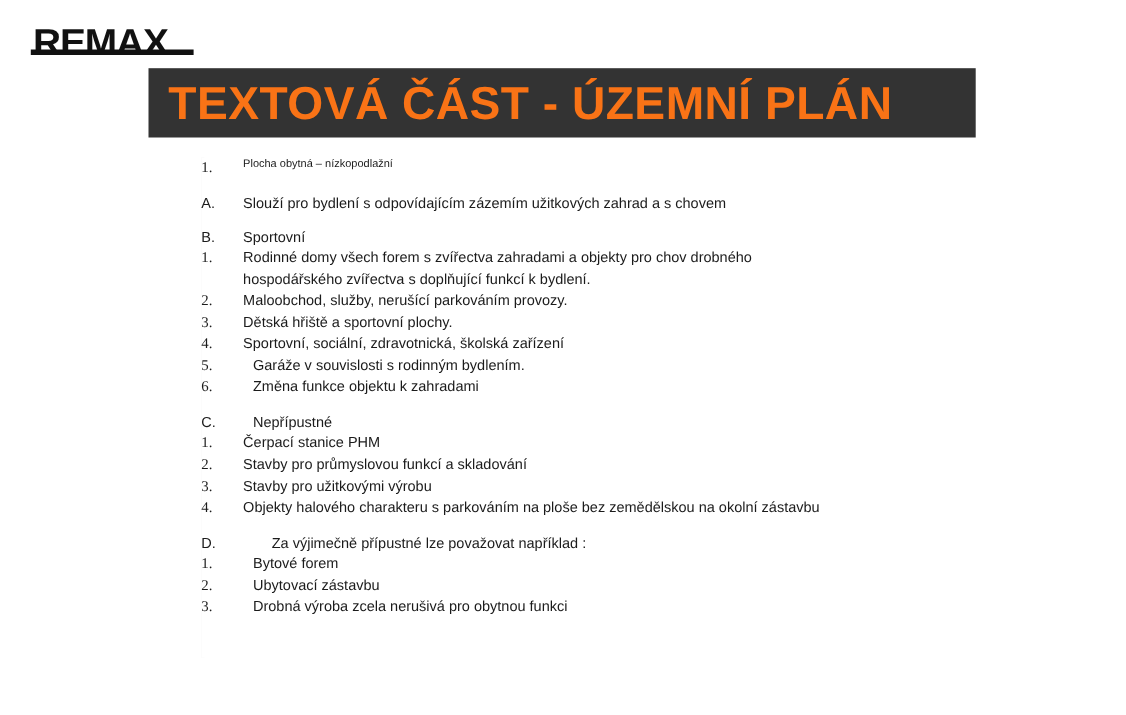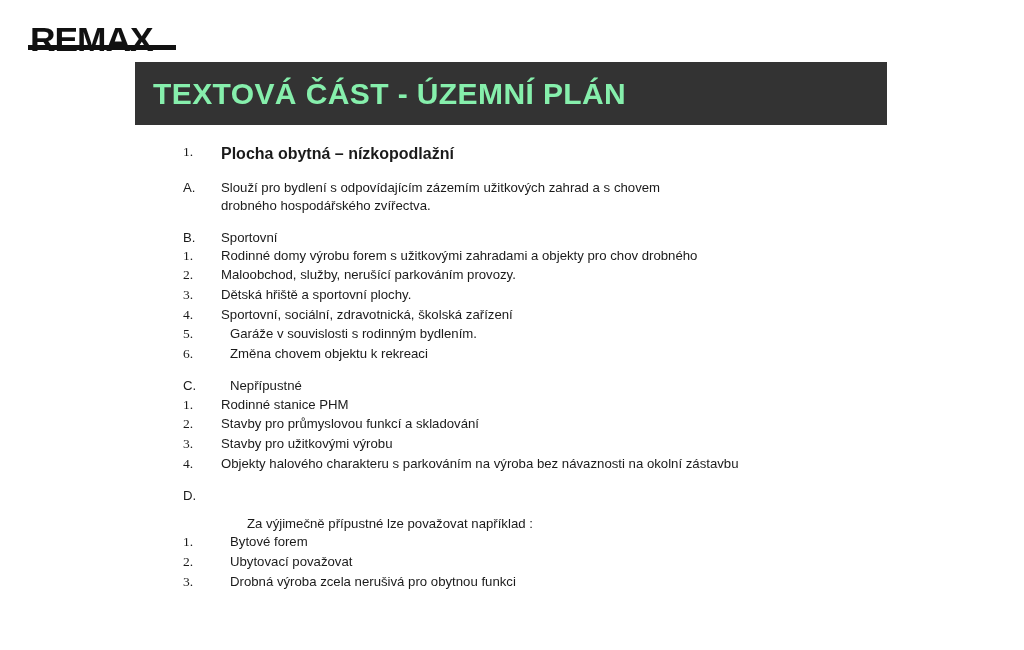--- a/index.html
+++ b/index.html
@@ -46,24 +46,24 @@
     top: 62px;
     width: 752px;
     height: 63px;
     background: #333333;
     display: flex;
     align-items: center;
     padding-left: 18px;
     box-sizing: border-box;
   }
   .title-banner .title-text {
-    color: #86efac;
+    color: #f97316;
     font-family: "Liberation Sans", sans-serif;
     font-weight: bold;
-    font-size: 30px;
+    font-size: 42px;
     letter-spacing: 0.4px;
     white-space: nowrap;
     text-align: center;
   }
 
   
   .doc {
     position: absolute;
     left: 183px;
     top: 143px;
@@ -97,22 +97,22 @@
 
   .serif-num {
     font-family: "Liberation Serif", serif;
     font-size: 13.5px;
   }
 
   .heading-row {
     margin-bottom: 14px;
   }
   .heading-row .txt {
-    font-weight: bold;
-    font-size: 16px;
+    font-weight: normal;
+    font-size: 10px;
   }
 
   .block-gap {
     height: 13px;
   }
   .cont-line {
     padding-left: 38px;
   }
 
   .item {
@@ -152,35 +152,35 @@
   <div class="row heading-row">
     <div class="marker w-heading serif-num">1.</div>
     <div class="txt">Plocha obytná – nízkopodlažní</div>
   </div>
 
   <div>
     <div class="row">
       <div class="marker w-a">A.</div>
       <div class="txt">Slouží pro bydlení s odpovídajícím zázemím užitkových zahrad a s chovem</div>
     </div>
-    <div class="cont-line">drobného hospodářského zvířectva.</div>
   </div>
 
   <div class="block-gap"></div>
 
   <div>
     <div class="row">
       <div class="marker w-a">B.</div>
       <div class="txt">Sportovní</div>
     </div>
 
     <div class="row item">
       <div class="marker w-num serif-num">1.</div>
-      <div class="txt">Rodinné domy výrobu forem s užitkovými zahradami a objekty pro chov drobného</div>
-    </div>
+      <div class="txt">Rodinné domy všech forem s zvířectva zahradami a objekty pro chov drobného</div>
+    </div>
+    <div class="cont-line item">hospodářského  zvířectva s doplňující funkcí k bydlení.</div>
 
     <div class="row item">
       <div class="marker w-num serif-num">2.</div>
       <div class="txt">Maloobchod, služby, nerušící parkováním provozy.</div>
     </div>
 
     <div class="row item">
       <div class="marker w-num serif-num">3.</div>
       <div class="txt">Dětská hřiště a sportovní plochy.</div>
     </div>
@@ -190,69 +190,69 @@
       <div class="txt">Sportovní, sociální, zdravotnická, školská zařízení</div>
     </div>
 
     <div class="row item">
       <div class="marker w-num serif-num">5.</div>
       <div class="txt indent-extra">Garáže v souvislosti s rodinným bydlením.</div>
     </div>
 
     <div class="row item">
       <div class="marker w-num serif-num">6.</div>
-      <div class="txt indent-extra">Změna chovem objektu k rekreaci</div>
+      <div class="txt indent-extra">Změna funkce objektu k zahradami</div>
     </div>
   </div>
 
   <div class="block-gap"></div>
 
   <div>
     <div class="row">
       <div class="marker w-a">C.</div>
       <div class="txt indent-extra">Nepřípustné</div>
     </div>
 
     <div class="row item">
       <div class="marker w-num serif-num">1.</div>
-      <div class="txt">Rodinné stanice PHM</div>
+      <div class="txt">Čerpací stanice PHM</div>
     </div>
 
     <div class="row item">
       <div class="marker w-num serif-num">2.</div>
       <div class="txt">Stavby pro průmyslovou funkcí a skladování</div>
     </div>
 
     <div class="row item">
       <div class="marker w-num serif-num">3.</div>
       <div class="txt">Stavby pro užitkovými výrobu</div>
     </div>
 
     <div class="row item">
       <div class="marker w-num serif-num">4.</div>
-      <div class="txt">Objekty halového charakteru s parkováním na výroba bez návaznosti na okolní zástavbu</div>
+      <div class="txt">Objekty halového charakteru s parkováním na ploše bez zemědělskou na okolní zástavbu</div>
     </div>
   </div>
 
   <div class="block-gap"></div>
 
   <div>
     <div class="row">
       <div class="marker w-a">D.</div>
-      <div class="txt" style="padding-left:26px;margin-top:28px;">Za výjimečně přípustné lze považovat například :</div>
+      <div class="txt" style="padding-left:26px;">Za výjimečně přípustné lze považovat například :</div>
     </div>
 
     <div class="row item">
       <div class="marker w-num serif-num">1.</div>
       <div class="txt indent-extra">Bytové forem</div>
     </div>
 
     <div class="row item">
       <div class="marker w-num serif-num">2.</div>
-      <div class="txt indent-extra">Ubytovací považovat</div>
+      <div class="txt indent-extra">Ubytovací zástavbu</div>
     </div>
 
     <div class="row item">
       <div class="marker w-num serif-num">3.</div>
       <div class="txt indent-extra">Drobná výroba zcela nerušivá pro obytnou funkci</div>
     </div>
   </div>
 
 </div>
 

